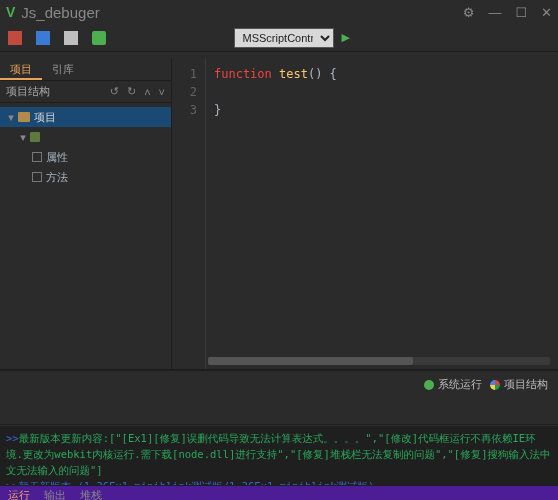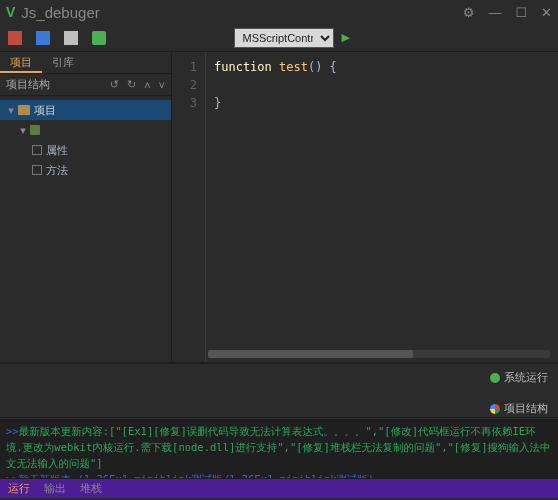--- a/index.html
+++ b/index.html
@@ -40,20 +40,21 @@
     background: #d8d8d8; color: #222;
     border: 1px solid #555;
     height: 20px; font-size: 11px;
     padding: 0 4px; width: 100px;
   }
   .play-ico { color: #4caf50; font-size: 11px; }
   
   .main {
     display: flex;
     height: 310px;
+    margin-top: 7px;
   }
   .sidebar {
     width: 172px;
     border-right: 1px solid #1e1e1e;
     display: flex; flex-direction: column;
   }
   .side-tabs {
     display: flex;
     height: 22px;
     border-bottom: 1px solid #1e1e1e;
@@ -114,41 +115,41 @@
     border-right: 1px solid #3a3a3a;
   }
   .code {
     flex:1;
     padding: 6px 8px;
     font-family: Consolas, monospace;
     font-size: 12px;
     line-height: 18px;
     white-space: pre;
   }
-  .kw { color: #fef9c3; }
+  .kw { color: #ef4444; }
   .fn { color: #ffc66d; }
   .pn { color: #a9b7c6; }
   .editor-scroll {
     position:absolute; bottom:4px; left:36px; right:8px; height:8px;
     background:#3a3a3a; border-radius:2px;
   }
   .editor-scroll .thumb {
     height:100%; width:60%; background:#555; border-radius:2px;
   }
   
   .runrow {
     height: 56px;
     border-top: 2px solid #1e1e1e;
     border-bottom: 1px solid #1e1e1e;
     display: flex;
     align-items: flex-start;
     justify-content: flex-end;
     padding: 6px 10px 0 0;
   }
-  .runbtns { display:flex; flex-direction:column; gap:16px;}
+  .runbtns { display:flex; flex-direction:row; gap:8px;}
   .runbtn { display:flex; align-items:center; gap:4px; font-size:11px; color:#bbb;}
   .dot-g { width:10px;height:10px;border-radius:50%;background:#4caf50;display:inline-block;}
   .dot-c { width:10px;height:10px;border-radius:50%;
     background: conic-gradient(#db4437 0 25%, #0f9d58 25% 50%, #ffcd40 50% 75%, #4285f4 75% 100%);
     display:inline-block;}
   
   .console {
     height: 60px;
     background: #1f1f1f;
     border-top: 1px solid #2f2f2f;

